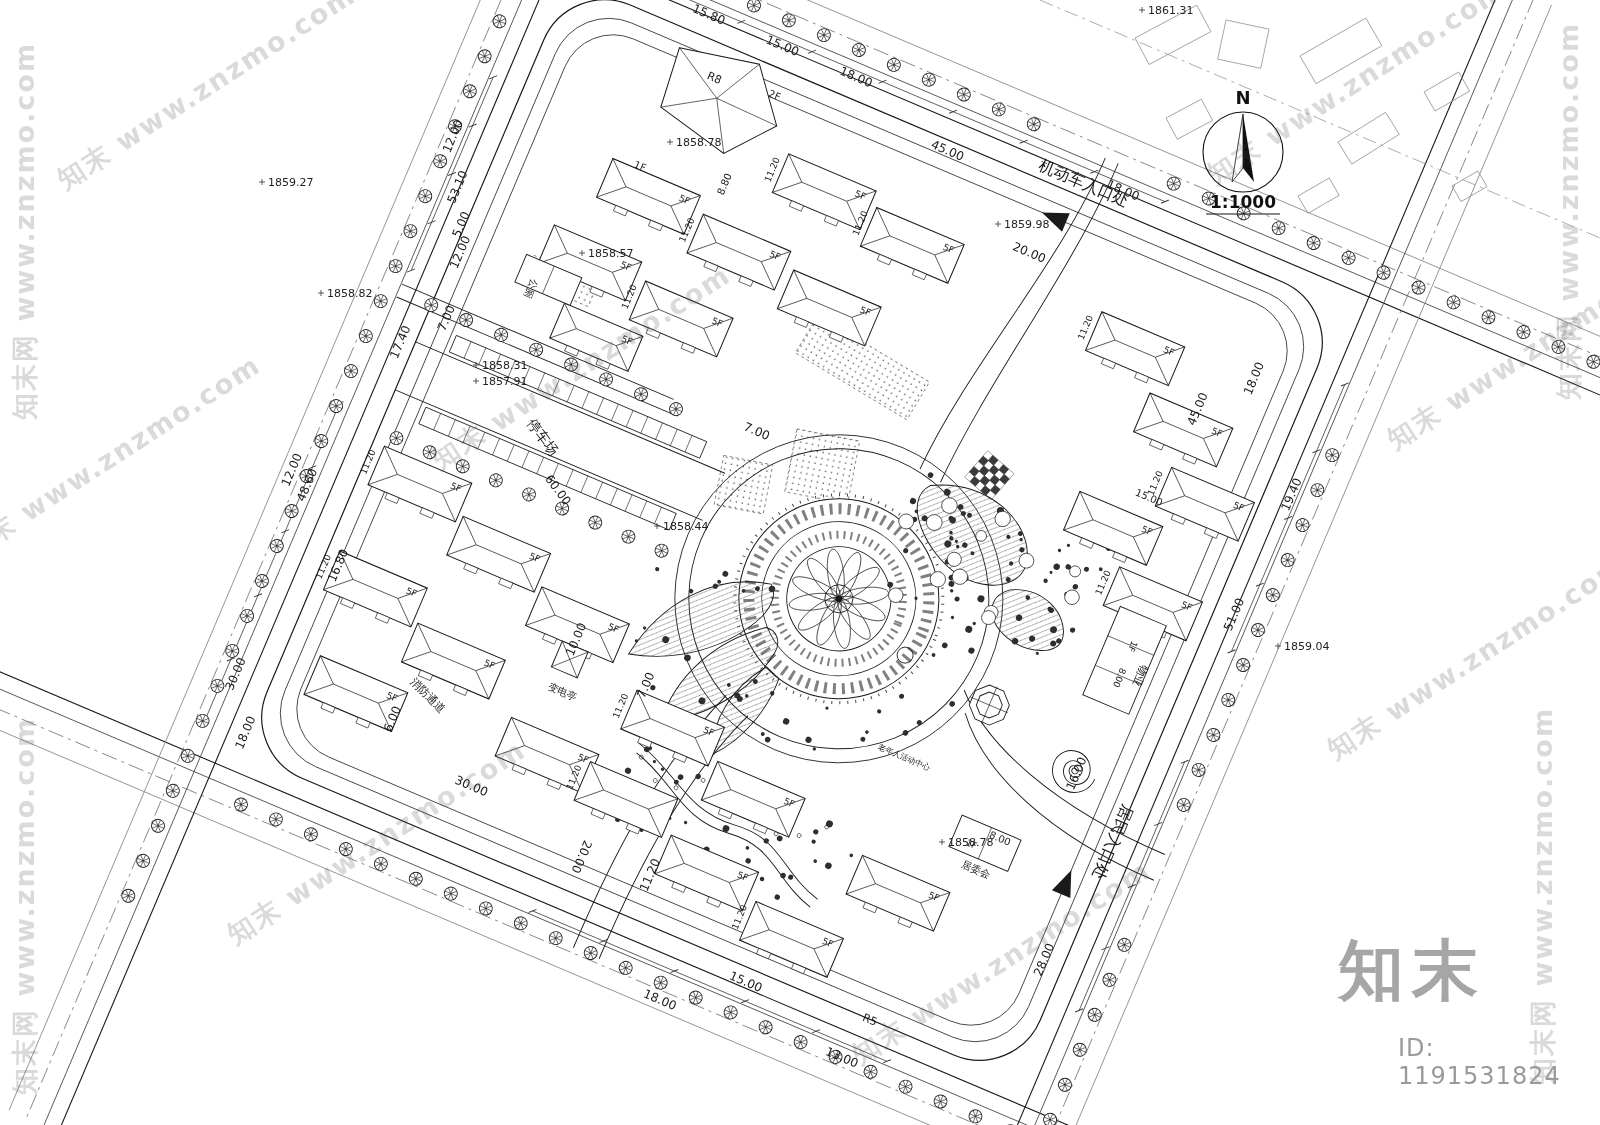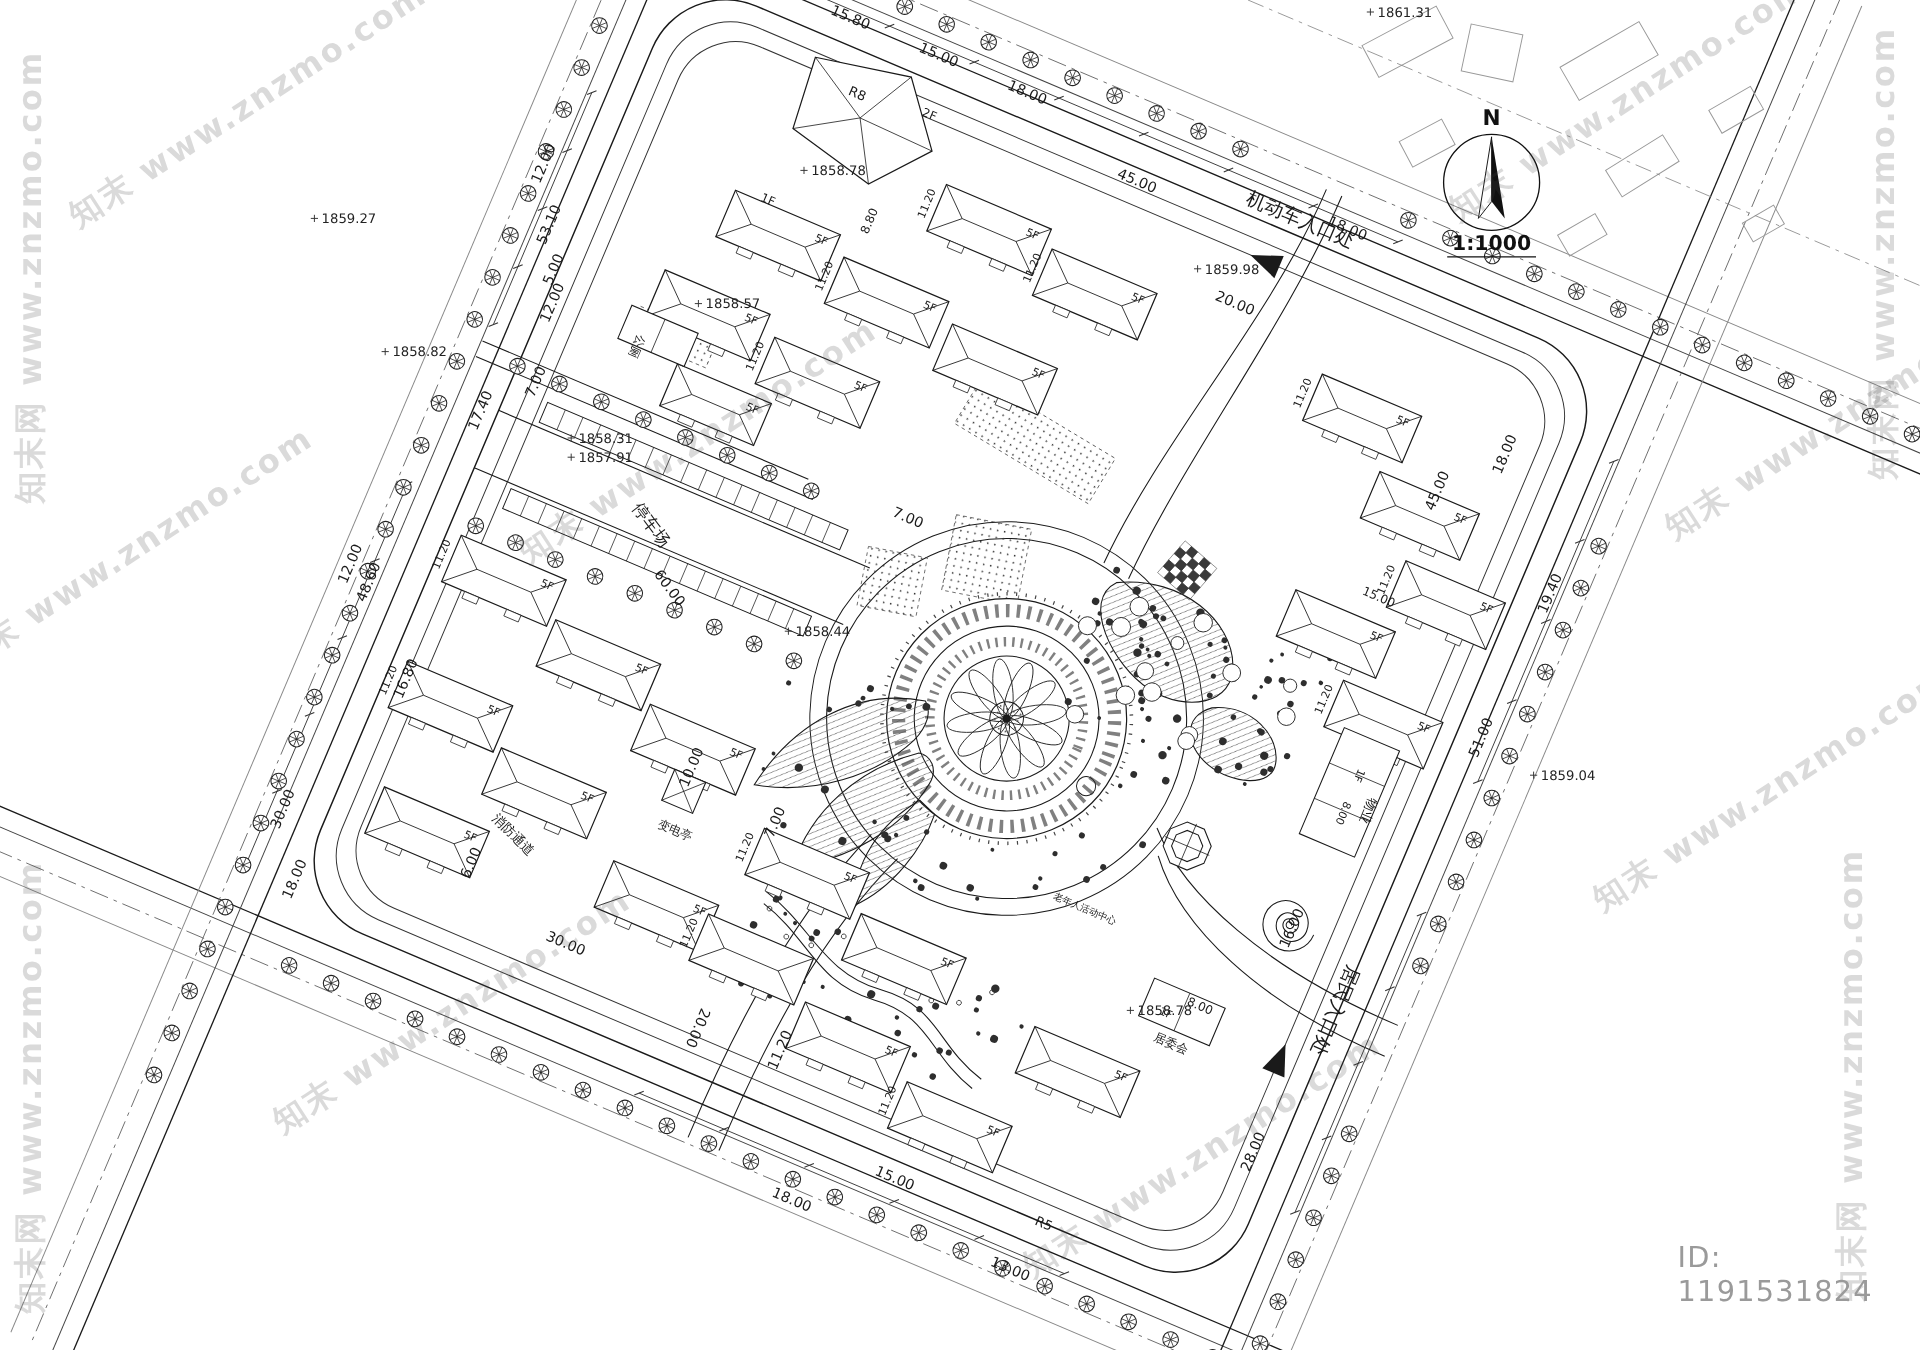--- a/index.html
+++ b/index.html
@@ -845,14 +845,15 @@
           <text x="860" y="1065" font-size="27" fill="rgba(70,70,70,0.20)" stroke="none" text-anchor="start" font-weight="bold" letter-spacing="2" transform="rotate(-33 860 1065)">知末 www.znzmo.com</text>
           <text x="1335" y="760" font-size="27" fill="rgba(70,70,70,0.20)" stroke="none" text-anchor="start" font-weight="bold" letter-spacing="2" transform="rotate(-33 1335 760)">知末 www.znzmo.com</text>
           <text x="34" y="420" font-size="27" fill="rgba(70,70,70,0.20)" stroke="none" text-anchor="start" font-weight="bold" letter-spacing="2" transform="rotate(-90 34 420)">知末网 www.znzmo.com</text>
           <text x="34" y="1095" font-size="27" fill="rgba(70,70,70,0.20)" stroke="none" text-anchor="start" font-weight="bold" letter-spacing="2" transform="rotate(-90 34 1095)">知末网 www.znzmo.com</text>
           <text x="1578" y="400" font-size="27" fill="rgba(70,70,70,0.20)" stroke="none" text-anchor="start" font-weight="bold" letter-spacing="2" transform="rotate(-90 1578 400)">知末网 www.znzmo.com</text>
           <text x="1552" y="1085" font-size="27" fill="rgba(70,70,70,0.20)" stroke="none" text-anchor="start" font-weight="bold" letter-spacing="2" transform="rotate(-90 1552 1085)">知末网 www.znzmo.com</text>
         </g>
       </g>
   </svg>
 
+  <div class="brand">知末</div>
   <div class="image-id">ID: 1191531824</div>
 </div>
 
 </body></html>

